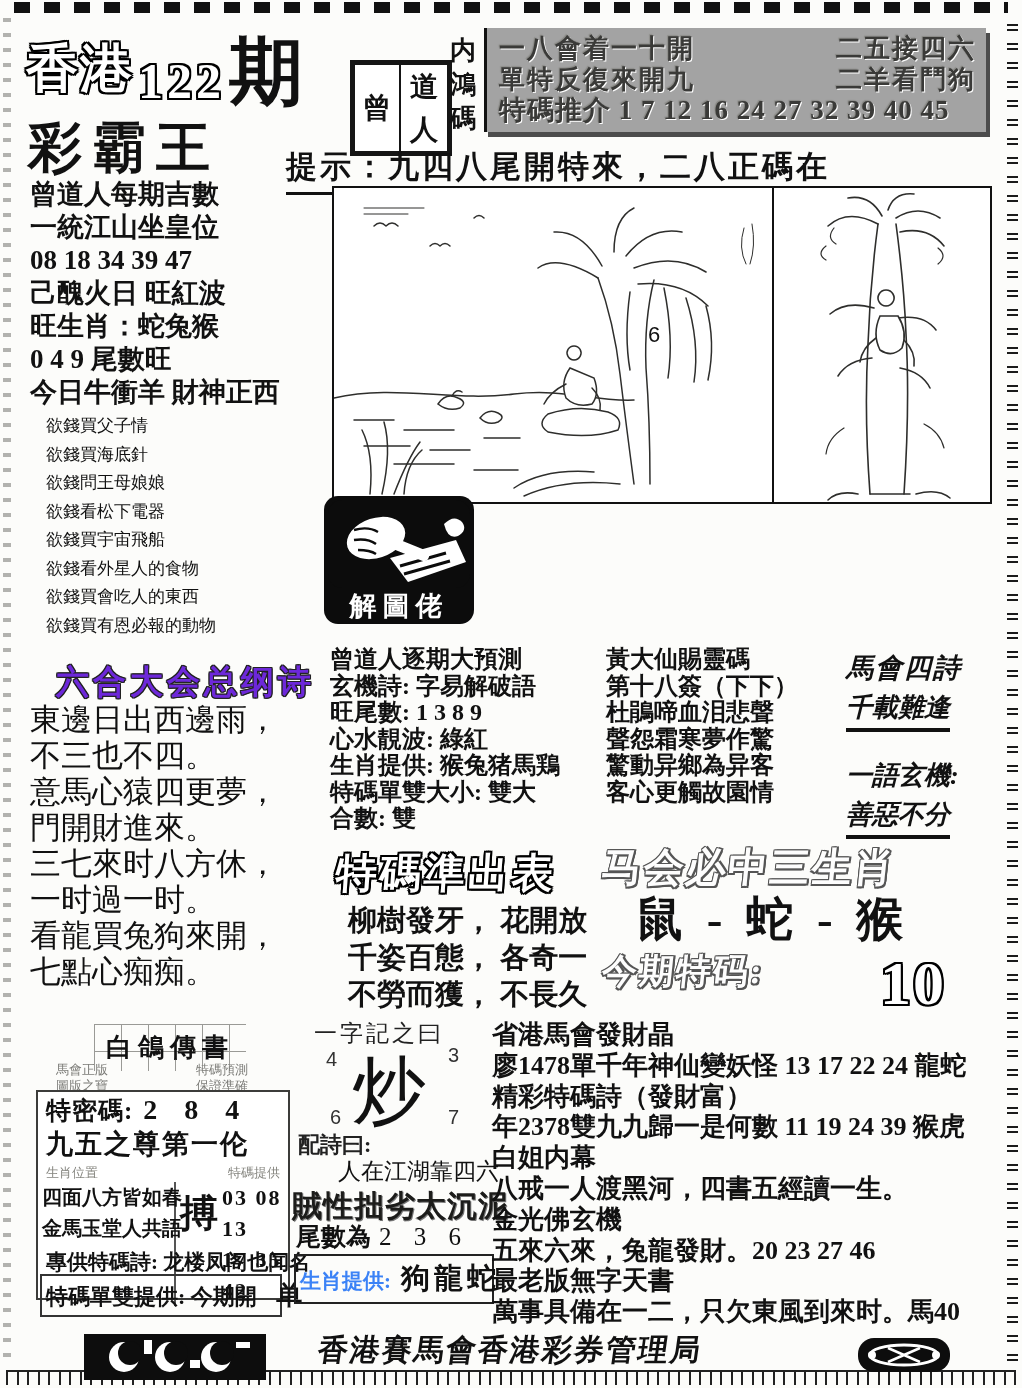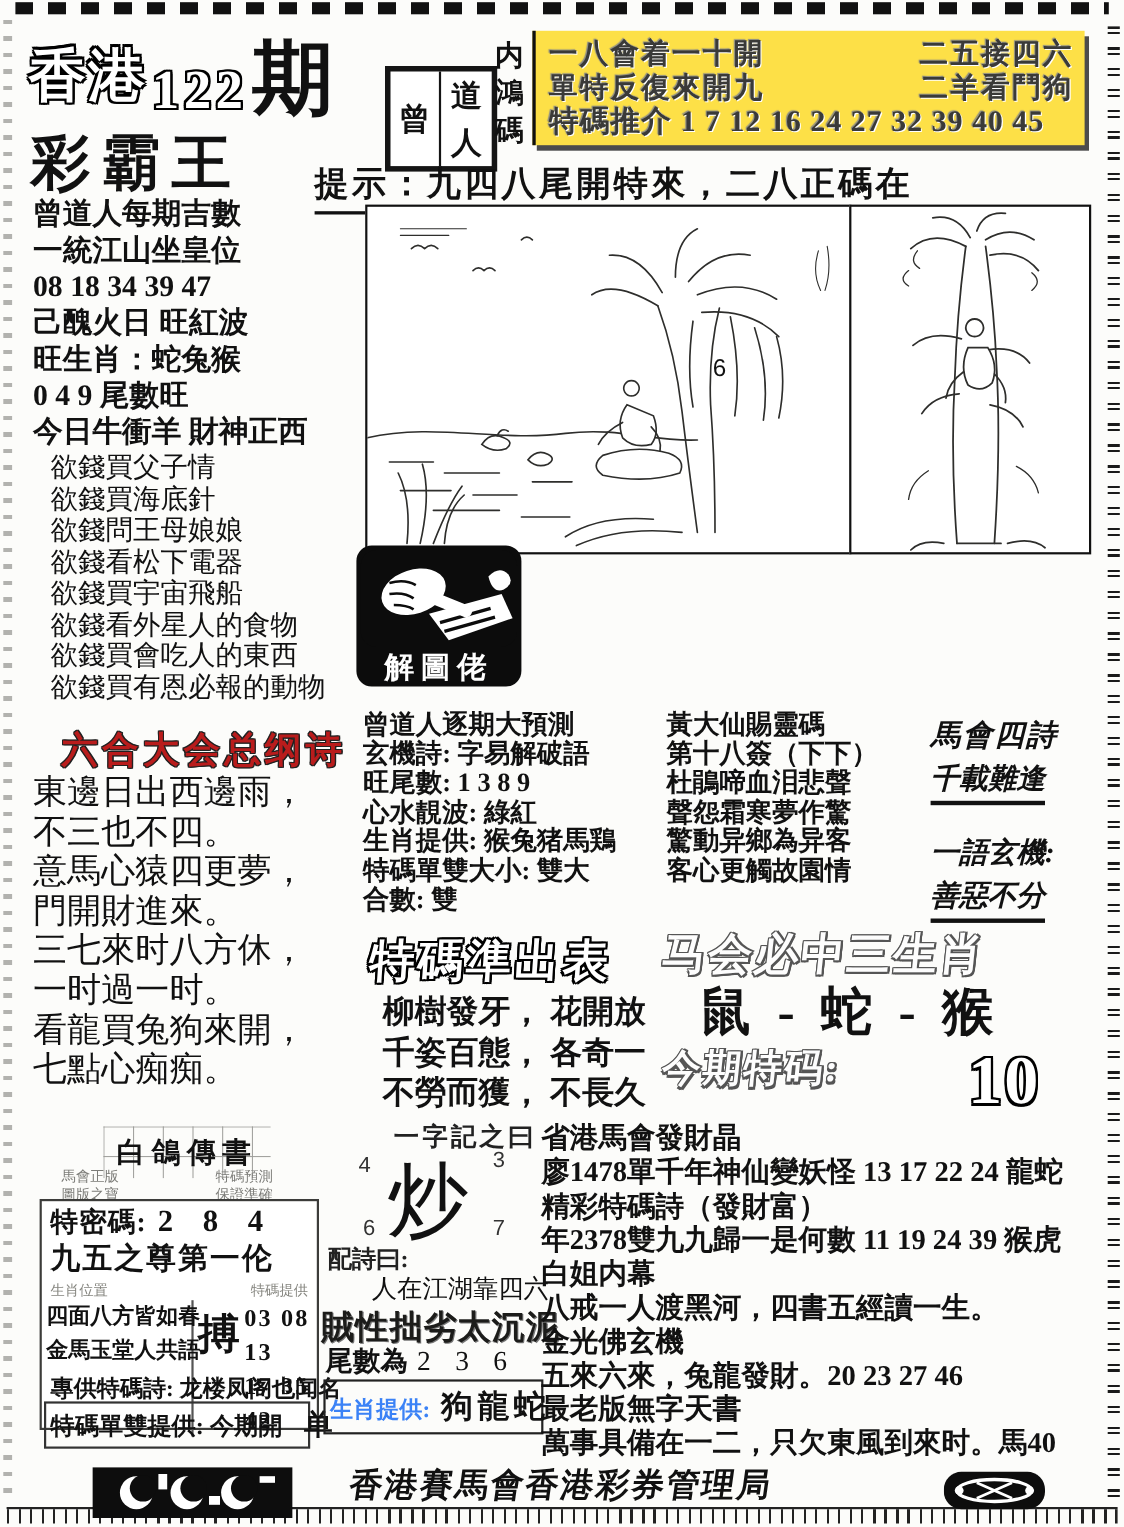--- a/index.html
+++ b/index.html
@@ -9,43 +9,43 @@
   .b-top{position:absolute;left:14px;right:14px;top:2px;height:11px;
          background:repeating-linear-gradient(90deg,#111 0 16px,transparent 16px 30px);}
   .b-bottom{position:absolute;left:6px;right:6px;bottom:3px;height:13px;border-top:2px solid #222;
          background:repeating-linear-gradient(90deg,#222 0 2px,transparent 2px 11px,#222 11px 13px,transparent 13px 21px);}
   .b-left{position:absolute;left:3px;top:18px;bottom:20px;width:8px;
          background:repeating-linear-gradient(180deg,#8a8a86 0 4px,transparent 4px 15px);opacity:.65;}
   .b-right{position:absolute;right:4px;top:24px;bottom:22px;width:11px;
          background:repeating-linear-gradient(180deg,#1a1a1a 0 2px,transparent 2px 5px,#1a1a1a 5px 7px,transparent 7px 19px);}
   .abs{position:absolute;}
   .outline-b{color:#fff;text-shadow:-2px -2px 0 #000,2px -2px 0 #000,-2px 2px 0 #000,2px 2px 0 #000,-2px 0 0 #000,2px 0 0 #000,0 -2px 0 #000,0 2px 0 #000;}
-  .outline-s{color:#b91c1c;text-shadow:-1px -1px 0 #222,1px -1px 0 #222,-1px 1px 0 #222,1px 1px 0 #222,-1px 0 0 #222,1px 0 0 #222,0 -1px 0 #222,0 1px 0 #222;}
+  .outline-s{color:#6d28d9;text-shadow:-1px -1px 0 #222,1px -1px 0 #222,-1px 1px 0 #222,1px 1px 0 #222,-1px 0 0 #222,1px 0 0 #222,0 -1px 0 #222,0 1px 0 #222;}
   .outline-g{color:#fdfdfd;text-shadow:-1px -1px 0 #555,2px -1px 0 #555,-1px 2px 0 #555,2px 2px 0 #555,-1px 0 0 #555,2px 0 0 #555,0 -1px 0 #555,0 2px 0 #555;}
   
   .hdr-row{left:26px;top:34px;display:flex;align-items:flex-end;gap:4px;}
   .t-region{font-size:52px;font-weight:900;letter-spacing:2px;}
   .t-num{font-size:50px;font-weight:700;letter-spacing:4px;line-height:.9;}
   .t-suffix{font-size:74px;font-weight:900;line-height:.85;}
   .t-brand{left:28px;top:112px;font-size:54px;font-weight:900;letter-spacing:10px;}
   .seal{left:350px;top:60px;width:92px;height:86px;border:5px solid #151515;background:#fff;
         display:grid;grid-template-columns:1fr 1fr;font-weight:900;font-size:28px;}
   .seal .c1{display:flex;align-items:center;justify-content:center;border-right:2px solid #151515;}
   .seal .c2{display:grid;grid-template-rows:1fr 1fr;}
   .seal .c2 span{display:flex;align-items:center;justify-content:center;}
   .vlabel{left:447px;top:34px;width:32px;font-size:26px;font-weight:900;line-height:34px;text-align:center;}
-  .tips{left:484px;top:28px;width:502px;height:104px;background:#fde047;border-left:3px solid #111;
+  .tips{left:484px;top:28px;width:502px;height:104px;background:#a3a3a3;border-left:3px solid #111;
         box-shadow:4px 5px 0 #4c4c4c;padding:5px 10px 4px 12px;box-sizing:border-box;}
   .tips .row{display:flex;justify-content:space-between;font-size:26px;font-weight:700;color:#3a3a38;
         text-shadow:1px 1px 0 #fff,-1px -1px 1px #898985;line-height:31px;letter-spacing:2px;}
   .tips .row3{font-size:27px;letter-spacing:1px;}
   .hint{left:286px;top:146px;font-size:31px;font-weight:900;letter-spacing:3px;border-bottom:3px solid #111;padding-bottom:4px;}
   
   .luck{left:30px;top:178px;font-size:27px;font-weight:700;line-height:33px;white-space:nowrap;}
-  .wishes{left:46px;top:412px;font-size:25px;line-height:28.5px;white-space:nowrap;}
+  .wishes{left:46px;top:412px;font-size:17px;line-height:28.5px;white-space:nowrap;}
   .poem-title{left:56px;top:660px;font-size:33px;font-weight:700;letter-spacing:4px;}
   .poem{left:30px;top:702px;font-size:31px;line-height:36px;white-space:nowrap;}
   
   .illu{left:332px;top:186px;width:438px;height:314px;border:2px solid #111;background:#fff;}
   .illu2{left:772px;top:186px;width:216px;height:314px;border:2px solid #111;background:#fff;}
   .illu-num{left:648px;top:322px;font-size:22px;font-family:"Liberation Sans",sans-serif;}
   
   .decoder{left:324px;top:496px;width:150px;height:128px;background:#0c0c0c;border-radius:14px;overflow:hidden;}
   .decoder .lbl{color:#fff;font-size:27px;font-weight:900;text-align:center;letter-spacing:6px;line-height:32px;}
   
@@ -77,21 +77,21 @@
   .pg-heads{left:8px;top:72px;width:234px;display:flex;justify-content:space-between;font-size:13px;color:#85857f;}
   .pg-grid{left:4px;top:90px;width:242px;display:flex;}
   .pg-grid .lcol{width:132px;font-size:20px;font-weight:700;line-height:31px;border-right:2px solid #555;padding-right:0;white-space:nowrap;}
   .pg-grid .big{font-size:38px;font-weight:900;line-height:62px;padding:0 4px;}
   .pg-grid .nums{font-size:22px;font-weight:700;line-height:31px;letter-spacing:2px;}
   .pg-poem{left:8px;top:156px;font-size:21px;font-weight:700;white-space:nowrap;}
   .pg-parity{left:2px;top:182px;width:230px;border:2px solid #333;padding:2px 4px;font-size:22px;font-weight:700;white-space:nowrap;}
   .pg-parity .v{font-size:26px;font-weight:900;margin-left:14px;}
   
   .wordbox{left:296px;top:1018px;width:192px;height:284px;}
-  .wb-title{left:18px;top:0;font-size:23px;font-weight:700;letter-spacing:3px;color:#222;margin-left:44px;}
+  .wb-title{left:18px;top:0;font-size:23px;font-weight:400;letter-spacing:3px;color:#222;}
   .wb-corner{font-size:20px;font-family:"Liberation Sans",sans-serif;color:#333;}
   .wb-char{left:56px;top:24px;font-size:74px;font-weight:400;}
   .wb-plabel{left:2px;top:112px;font-size:22px;font-weight:700;color:#222;}
   .wb-poem{left:42px;top:138px;font-size:23px;white-space:nowrap;}
   .wb-bold{left:-4px;top:168px;font-size:30px;font-weight:900;color:#1c1c1a;letter-spacing:1px;text-shadow:1px 1px 0 #777;white-space:nowrap;}
   .wb-tail{left:0px;top:202px;font-size:25px;font-weight:400;}
   .wb-tail span{letter-spacing:8px;margin-left:8px;}
   .wb-zbox{left:-2px;top:236px;width:188px;border:2px solid #222;padding:3px 4px;white-space:nowrap;}
   .wb-zbox .l{font-size:21px;font-weight:700;color:#3b82f6;}
   .wb-zbox .v{font-size:29px;font-weight:900;letter-spacing:4px;margin-left:6px;}

